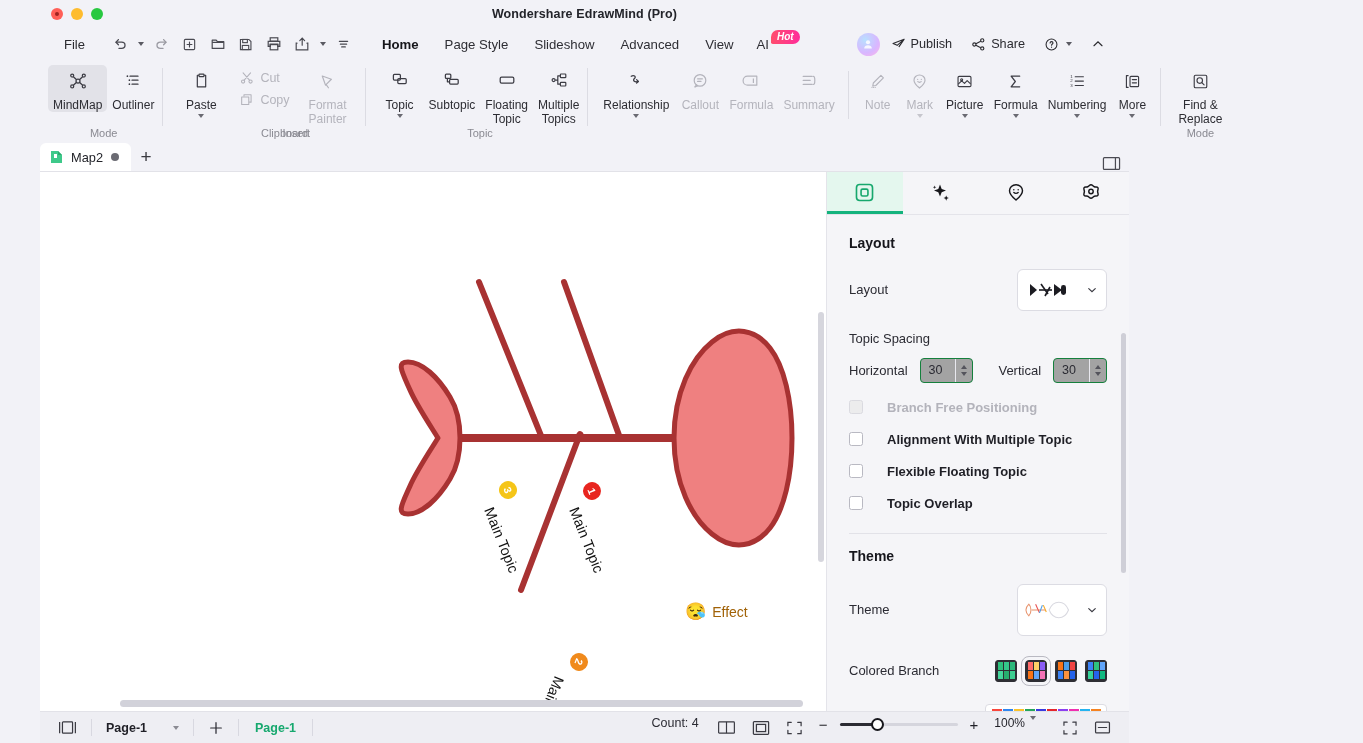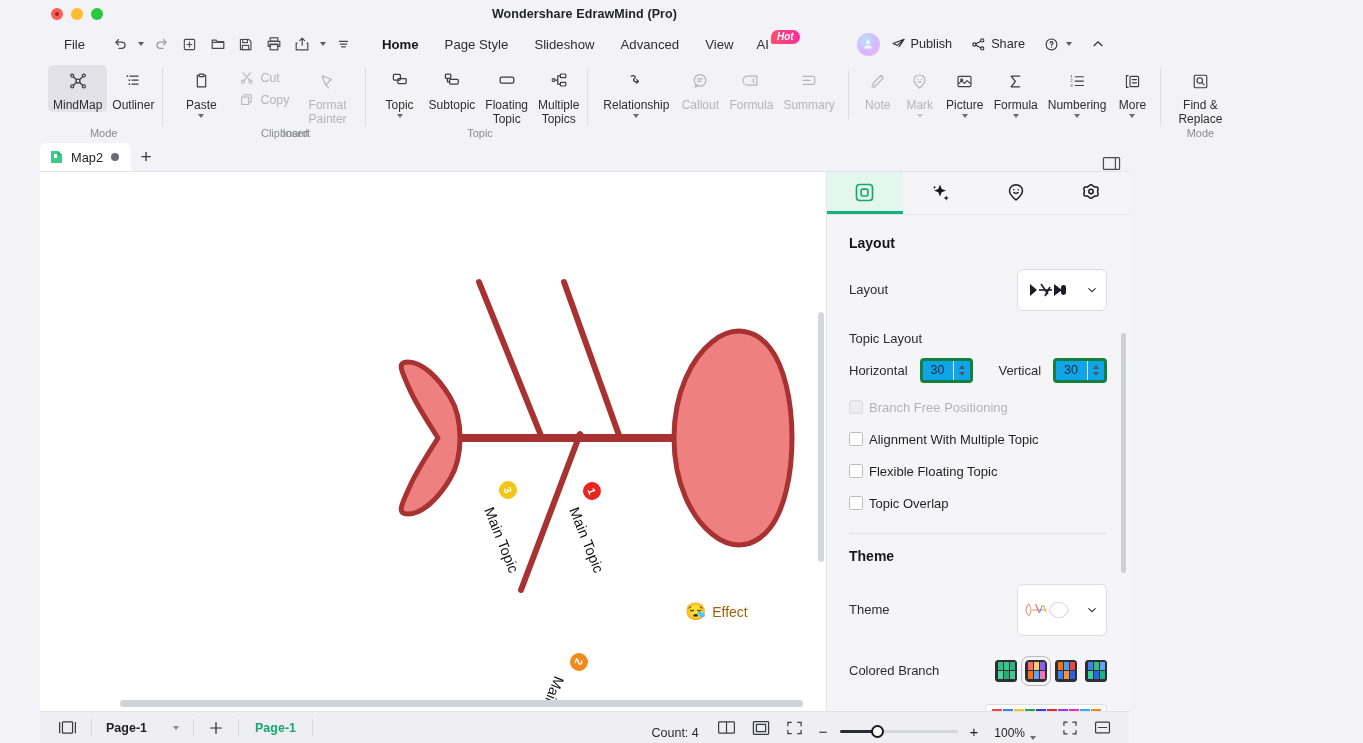--- a/index.html
+++ b/index.html
@@ -137,28 +137,28 @@
   .sec-title { font-size: 14px; font-weight: bold; color: #16161c; margin: 20px 0 0; }
   .row { display: flex; align-items: center; margin-top: 18px; }
   .row-lbl { font-size: 13px; color: #2b2b33; }
   .lay-select {
     margin-left: auto; width: 90px; height: 42px; background:#fff; border:1px solid #dcdce3;
     border-radius: 6px; display:flex; align-items:center; justify-content:space-between; padding: 0 8px 0 10px;
   }
   .sub-lbl { font-size: 13px; color: #2b2b33; margin-top: 20px; }
   .spin-row { display:flex; align-items:center; margin-top: 12px; }
   .spin {
-    width: 55px; height: 25px; background:#0ea5e9; border:3px solid #15803d; border-radius: 4px;
+    width: 55px; height: 25px; background:#a3a3a3; border:1px solid #15803d; border-radius: 4px;
     display:flex; align-items:center; padding-left:8px; font-size:12.5px; color:#2b2b33; position: relative;
   }
   .spin .arrows { position:absolute; right:5px; top:0; bottom:0; display:flex; flex-direction:column; justify-content:center; gap:3px; border-left:1px solid #e8e8ee; padding-left:5px; height:100%; }
   .spin .arrows i { width:0;height:0;border-left:3px solid transparent;border-right:3px solid transparent; display:block; }
   .spin .arrows i.up { border-bottom:4px solid #54545c; }
   .spin .arrows i.dn { border-top:4px solid #54545c; }
-  .cb-row { display:flex; align-items:center; gap:6px; margin-top: 17px; }
+  .cb-row { display:flex; align-items:center; gap:24px; margin-top: 17px; font-weight: bold; }
   .cb { width: 14px; height: 14px; border: 1.4px solid #b9b9c2; border-radius: 2.5px; background:#fff; flex:0 0 14px; }
   .cb.disabled { background:#ececed; border-color:#dadae0; }
   .cb-lbl { font-size: 13px; color: #1f1f26; }
   .cb-row.disabled .cb-lbl { color: #b3b3bb; }
   .divider { height: 1px; background: #e2e2e8; margin-top: 22px; }
   .theme-select {
     margin-left:auto; width:90px; height:52px; background:#fff; border:1px solid #dcdce3; border-radius:6px;
     display:flex; align-items:center; justify-content:space-between; padding: 0 8px 0 6px;
   }
   .swatches { margin-left:auto; display:flex; gap:8px; }
@@ -177,21 +177,21 @@
   .statusbar {
     height: 32px; flex: 0 0 32px; background: #eeeef3; border-top: 1px solid #e2e2e8;
     display: flex; align-items: center; padding: 0 10px; gap: 0;
   }
   .sb-btn { display:flex; align-items:center; justify-content:center; padding: 0 8px; height: 24px; color:#3a3a42; }
   .sb-sep { width:1px; height:17px; background:#d8d8e0; margin: 0 6px; }
   .page-select {
     display:flex; align-items:center; gap: 26px; font-size:12.5px; color:#1f1f26; font-weight:bold; padding: 0 8px;
   }
   .page-badge { font-size:12.5px; color:#16a86e; font-weight:bold; padding: 0 10px; }
-  .sb-right { margin-left:auto; display:flex; align-items:flex-end; gap:0; }
+  .sb-right { margin-left:auto; display:flex; align-items:flex-start; gap:0; }
   .count { font-size:12.5px; color:#2b2b33; margin-right:10px; }
   .zoom-slider { display:flex; align-items:center; gap:0; margin: 0 4px; }
   .zs-track { width: 118px; height:3px; background:#d5d5dd; border-radius:2px; position:relative; margin: 0 8px; }
   .zs-fill { position:absolute; left:0; top:0; height:3px; width:38px; background:#2b2b33; border-radius:2px; }
   .zs-knob { position:absolute; left:31px; top:-5px; width:13px; height:13px; border-radius:50%; background:#fff; border:2.5px solid #17171c; }
   .zlabel { font-size:12px; color:#1f1f26; }
   svg { display:block; }
 </style>
 </head>
 <body>
@@ -699,21 +699,21 @@
                 </svg>
             </span>
             <span>
               <svg width="12" height="12" viewBox="0 0 14 14" fill="none" stroke="#3a3a42" stroke-width="1.35" stroke-linecap="round">
                   <path d="M3.2 5.4L7 9l3.8-3.6"></path>
                 </svg>
             </span>
           </div>
         </div>
 
-        <div class="sub-lbl">Topic Layout</div>
+        <div class="sub-lbl">Topic Spacing</div>
 
         <div class="spin-row">
           <span class="row-lbl" style="margin-right:12px">Horizontal</span>
           <div class="spin">
             <span>30</span>
             <span class="arrows">
                 <i class="up"></i>
                 <i class="dn"></i>
               </span>
           </div>

